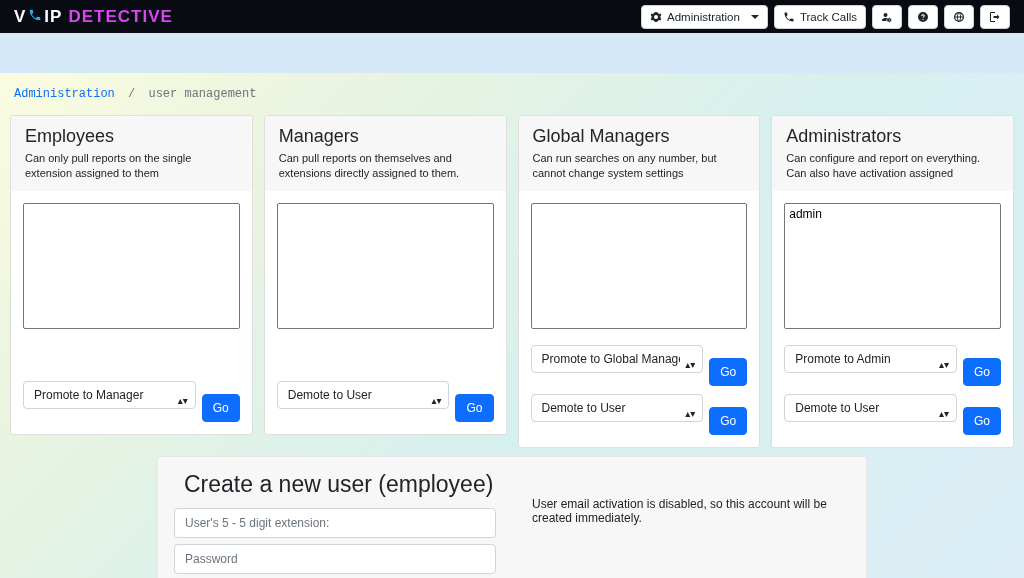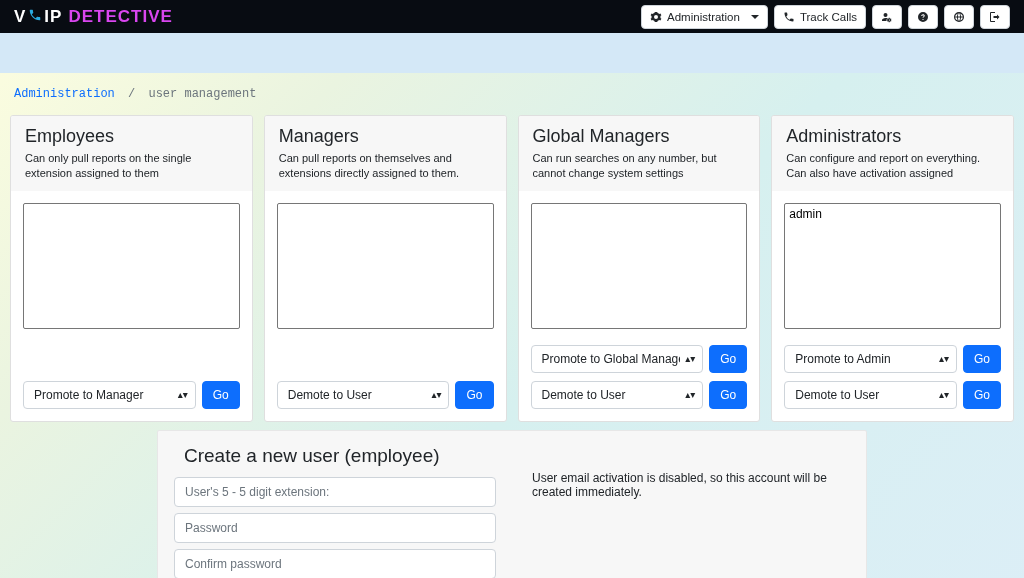--- a/index.html
+++ b/index.html
@@ -114,37 +114,38 @@
   }
   .btn-go {
     background: #0d6efd;
     border: 1px solid #0d6efd;
     color: #fff;
     border-radius: 4px;
     height: 28px;
     padding: 0 10px;
     font-size: 12px;
     cursor: pointer;
+    margin-top: 13px;
   }
   .spacer-top { height: 44px; }
 
   
   .create-panel {
     background: #f7f7f7;
     border: 1px solid #e7e7e7;
     border-radius: 2px;
     margin: 0 auto;
     width: 710px;
     margin-top: 8px;
     padding: 10px 0 12px 0;
   }
   .create-inner { display: flex; }
   .create-left { width: 50%; padding: 0 16px; }
   .create-right { width: 50%; padding: 8px 20px; font-size: 12px; color: #212529; }
-  .create-title { font-size: 19px; font-weight: 400; margin: 4px 0 10px 10px; }
+  .create-title { font-size: 23px; font-weight: 400; margin: 4px 0 10px 10px; }
   .form-input {
     width: 100%;
     height: 18px;
     border: 1px solid #ced4da;
     border-radius: 4px;
     padding: 14px 10px;
     font-size: 12px;
     margin-bottom: 6px;
     color: #495057;
   }

